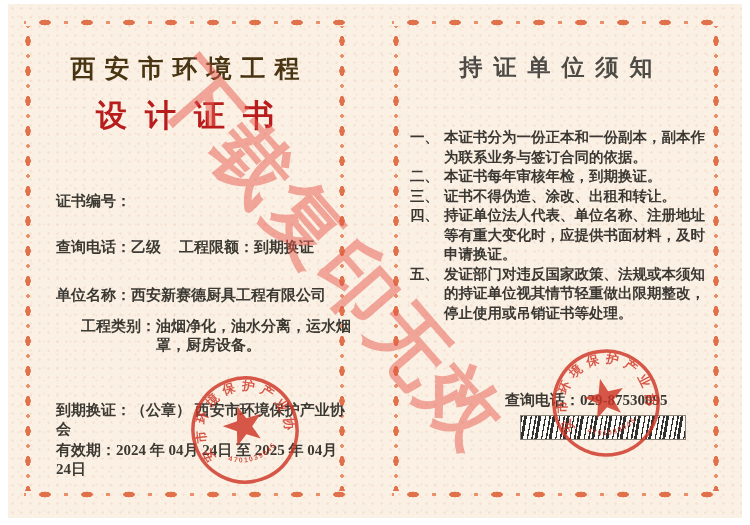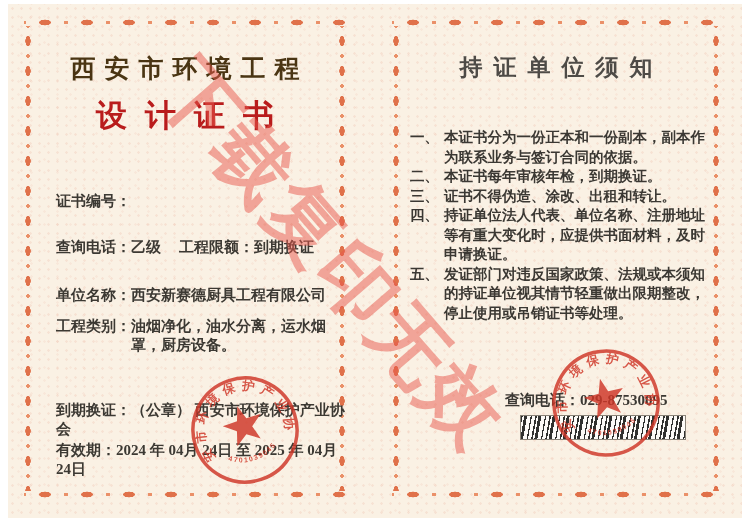--- a/index.html
+++ b/index.html
@@ -43,21 +43,21 @@
   .lp-title1 { position:absolute; left:22px; top:52px; width:326px; text-align:center;
     font-size:25px; font-weight:700; letter-spacing:9px; text-indent:9px; color:#4a3513; }
   .lp-title2 { position:absolute; left:22px; top:95px; width:326px; text-align:center;
     font-size:31px; font-weight:700; letter-spacing:18px; text-indent:18px; color:#b91c1c; }
   .lp-sub { position:absolute; left:22px; top:143px; width:326px; text-align:center;
     font-size:15px; font-weight:600; letter-spacing:5px; color:#55504a; }
   .fld { position:absolute; left:56px; width:292px; font-size:15px; font-weight:700;
     color:#3c3933; line-height:19px; display:flex; }
   .fld .lab { flex:none; }
   .fld .val { flex:1; }
-  .f1 { top:192px; } .f2 { top:238px; } .f3 { top:278px;margin-top:8px; } .f4 { top:317px; }
+  .f1 { top:192px; } .f2 { top:238px; } .f3 { top:278px;margin-top:8px; } .f4 { top:317px;margin-left:25px; }
   .f5 { top:401px; } .f6 { top:441px; }
   .f2 { display:block; } .f2 .gap { display:inline-block; width:18px; }
   .f4 .val { max-width:216px; }
   .f5 { display:block; } .f6 { display:block; }
 
   
   .rp-title { position:absolute; left:390px; top:52px; width:332px; text-align:center;
     font-size:23px; font-weight:700; letter-spacing:11px; text-indent:11px; color:#4e4b47; }
   .notice { position:absolute; left:410px; top:128px; width:298px;
     font-size:14.5px; line-height:19.5px; font-weight:600; color:#3b3833; }

